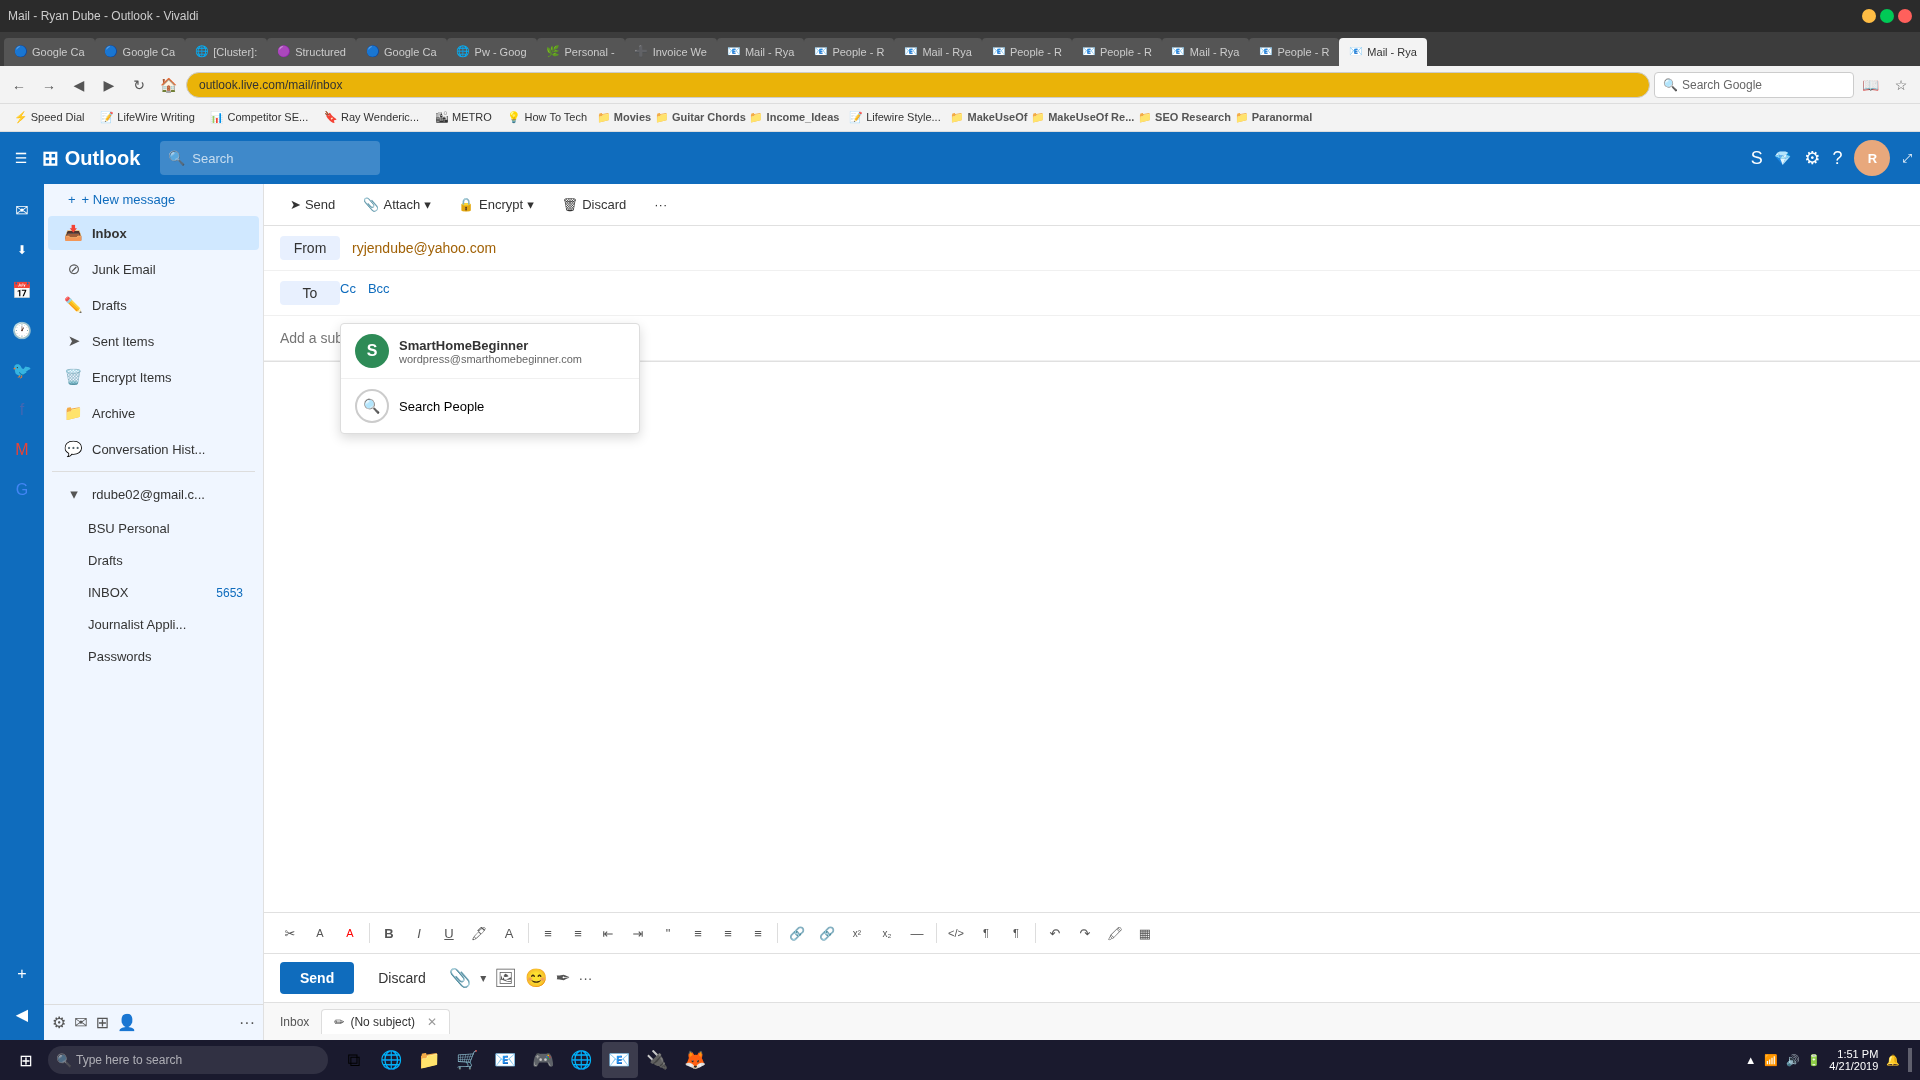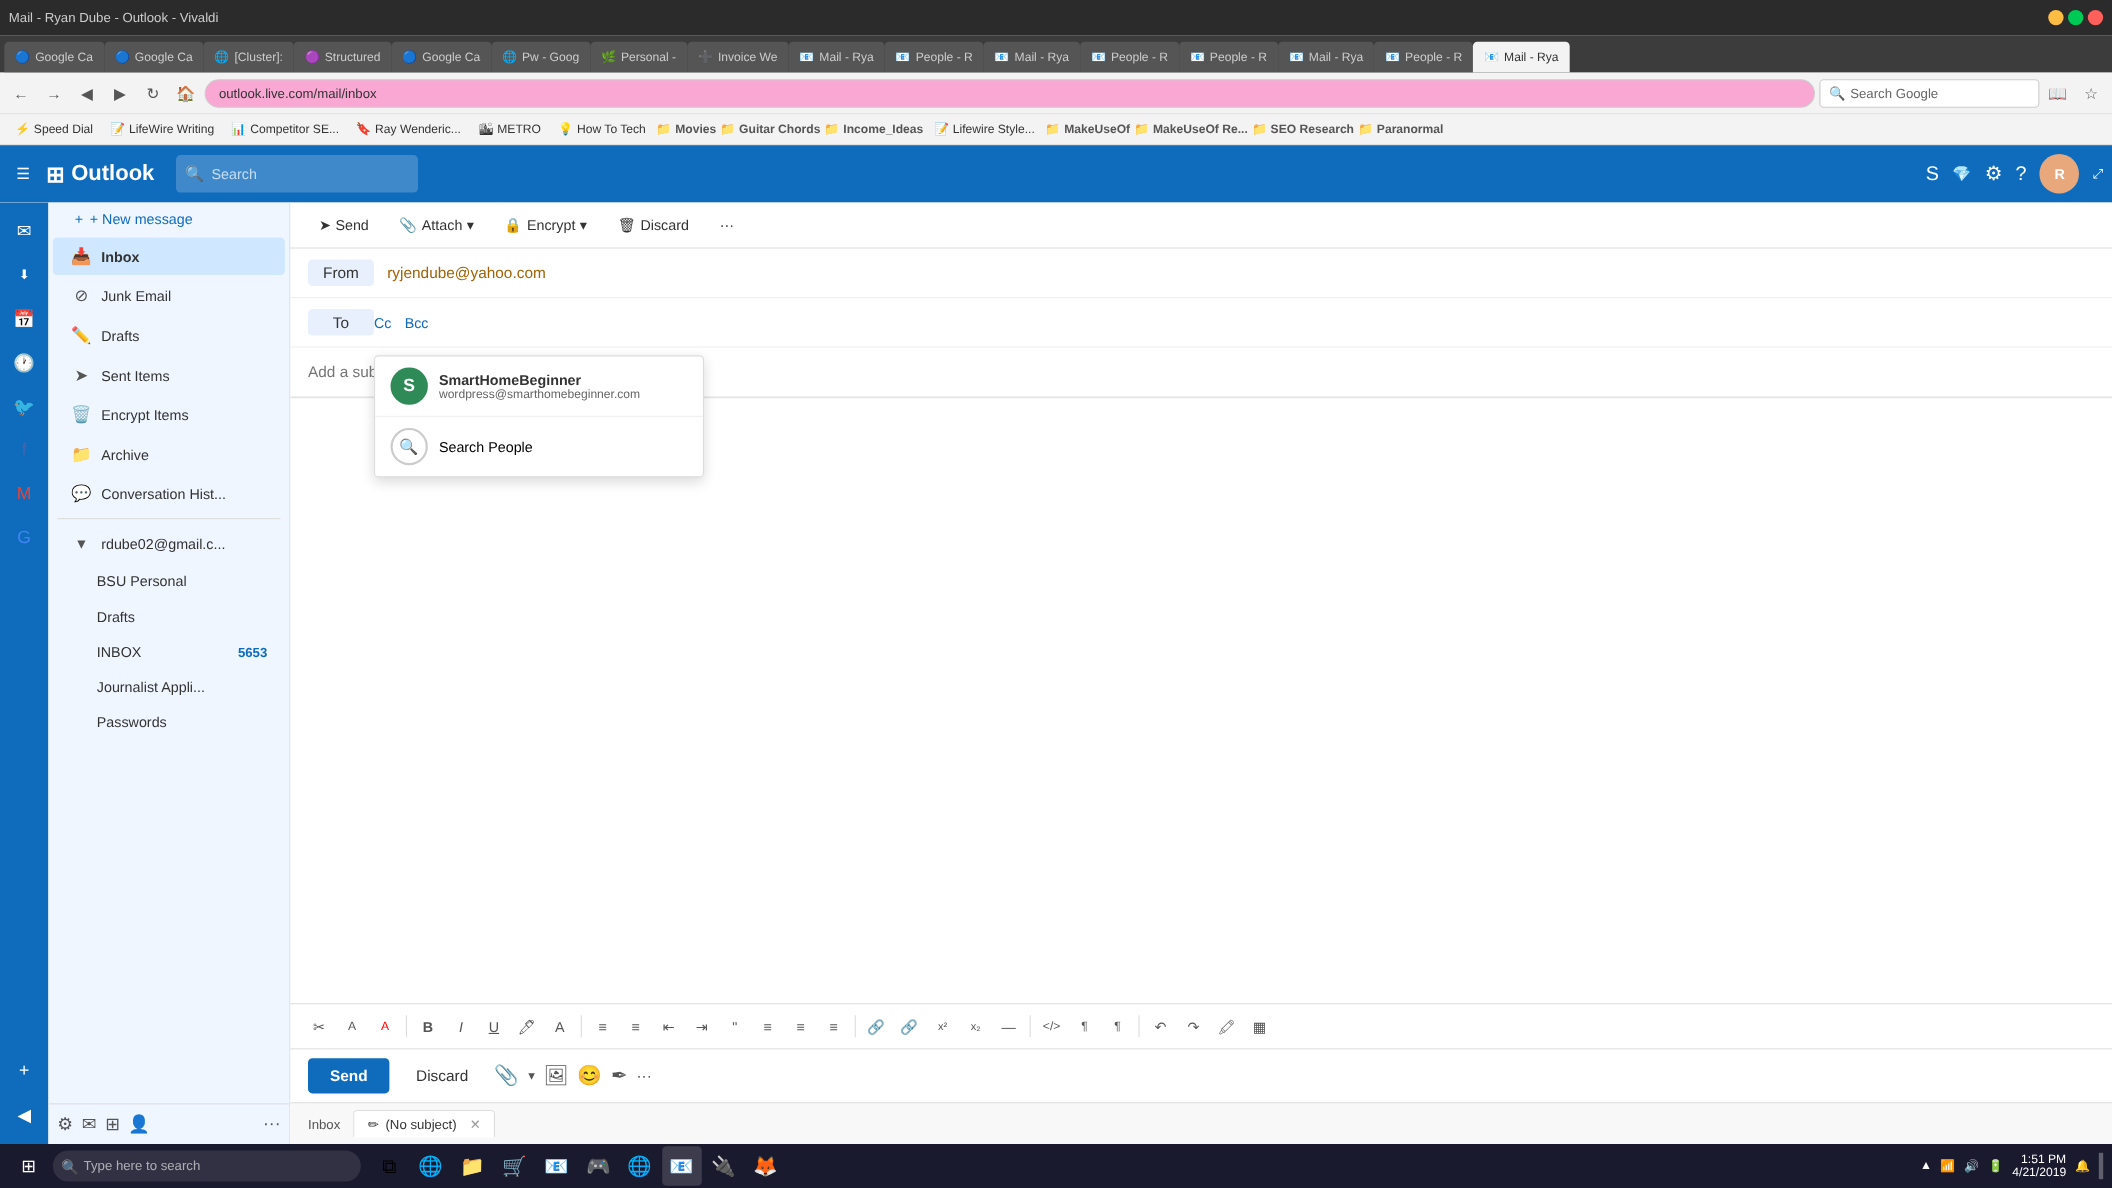--- a/index.html
+++ b/index.html
@@ -70,21 +70,21 @@
       display: flex; align-items: center; justify-content: center;
       border-radius: 4px;
     }
     .address-bar {
       flex: 1;
       height: 26px;
       border: 1px solid #ccc;
       border-radius: 13px;
       padding: 0 12px;
       font-size: 12px;
-      background: #f9a8d4;
+      background: #eab308;
       display: flex;
       align-items: center;
       color: #333;
     }
     .search-box-browser {
       width: 200px;
       height: 26px;
       border: 1px solid #ccc;
       border-radius: 4px;
       padding: 0 8px;
@@ -200,21 +200,21 @@
       font-size: 13px; color: #333;
       cursor: pointer; border-radius: 4px;
     }
 
     
     .compose-fields {
       border-bottom: 1px solid #e0e0e0;
     }
     .field-row {
       display: flex;
-      align-items: center;
+      align-items: flex-start;
       padding: 10px 16px;
       border-bottom: 1px solid #f0f0f0;
       min-height: 44px;
     }
     .field-label {
       font-size: 14px;
       color: #333;
       font-weight: 500;
       min-width: 60px;
       background: #e8f0fe;
@@ -644,21 +644,21 @@
 
       <div class="nav-sub">
         <div class="nav-item">
           <span>BSU Personal</span>
         </div>
         <div class="nav-item">
           <span>Drafts</span>
         </div>
         <div class="nav-item">
           <span>INBOX</span>
-          <span class="count" style="margin-left:auto;color:#0f6cbd;font-weight:bold;">5653</span>
+          <span class="count" style="margin-left:auto;color:#0f6cbd;font-weight:normal;">5653</span>
         </div>
         <div class="nav-item">
           <span>Journalist Appli...</span>
         </div>
         <div class="nav-item">
           <span>Passwords</span>
         </div>
       </div>
 
       <div style="margin-top:auto;border-top:1px solid #ddd;padding:8px;display:flex;gap:8px;align-items:center;">

